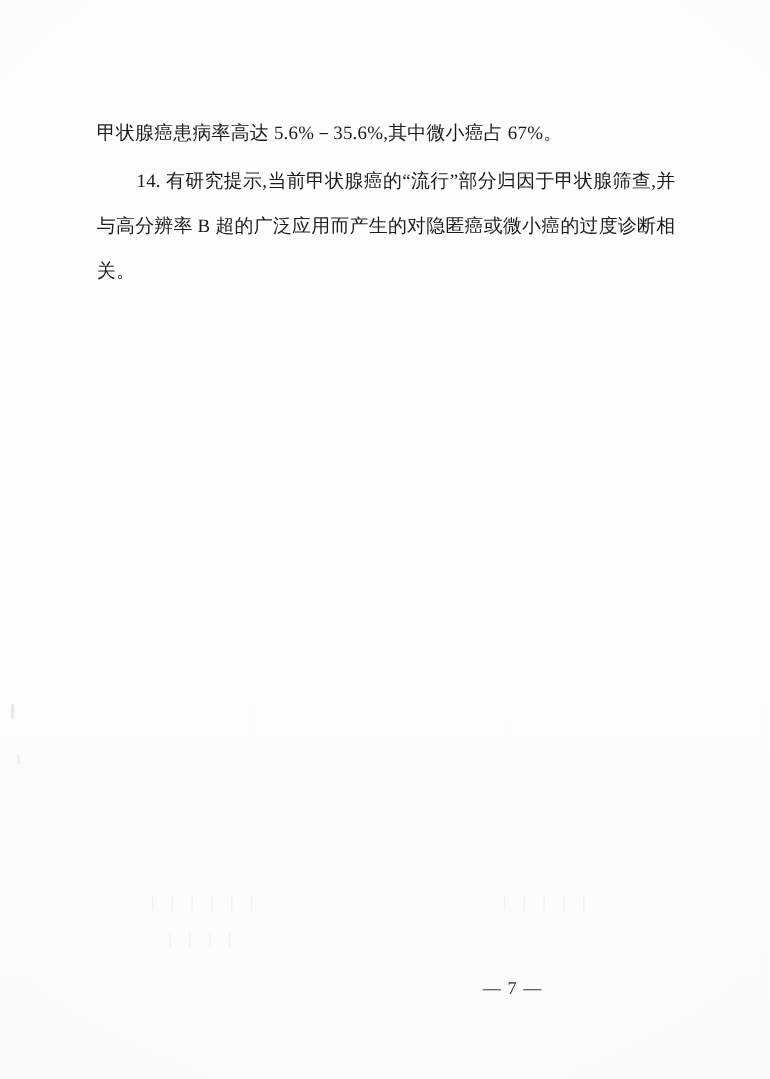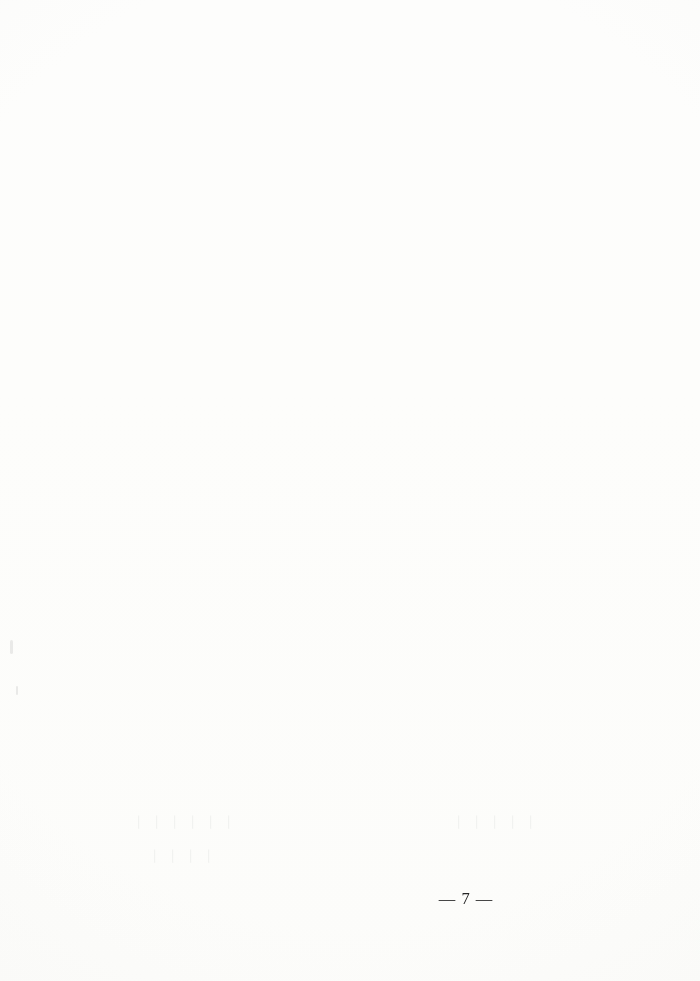--- a/index.html
+++ b/index.html
@@ -85,20 +85,24 @@
     background: rgba(150,150,150,0.18);
     border-radius: 50%;
     pointer-events: none;
   }
 </style>
 </head>
 <body>
 
 <div class="page">
 
+  <div class="content">
+    <p class="para first">甲状腺癌患病率高达 5.6%－35.6%,其中微小癌占 67%。</p>
+    <p class="para second">14. 有研究提示,当前甲状腺癌的“流行”部分归因于甲状腺筛查,并与高分辨率 B 超的广泛应用而产生的对隐匿癌或微小癌的过度诊断相关。</p>
+  </div>
 
   <div class="ghost g1">丨丨丨丨丨丨</div>
   <div class="ghost g2">丨丨丨丨丨</div>
   <div class="ghost g3">丨丨丨丨</div>
 
   <div class="speck" style="left:10px; top:640px; width:3px; height:14px; border-radius:2px;"></div>
   <div class="speck" style="left:16px; top:686px; width:2px; height:9px; border-radius:2px;"></div>
 
   <div class="pagenum">
     <span class="inner">— 7 —</span>

